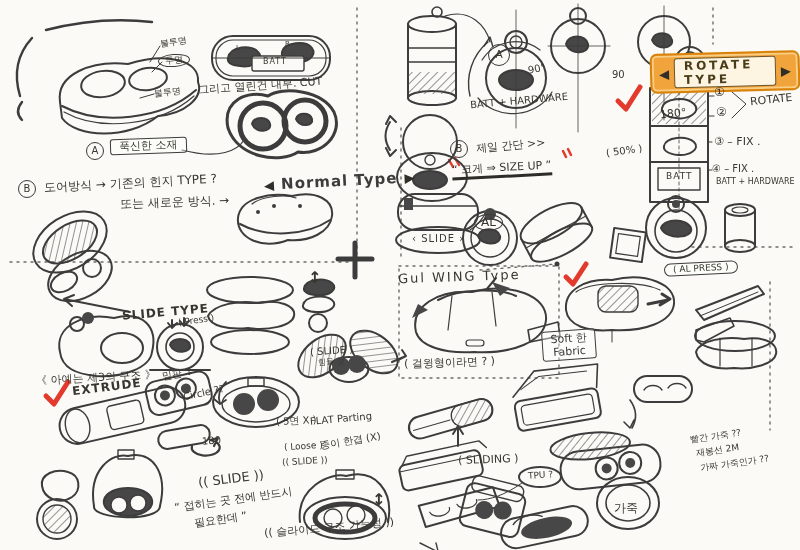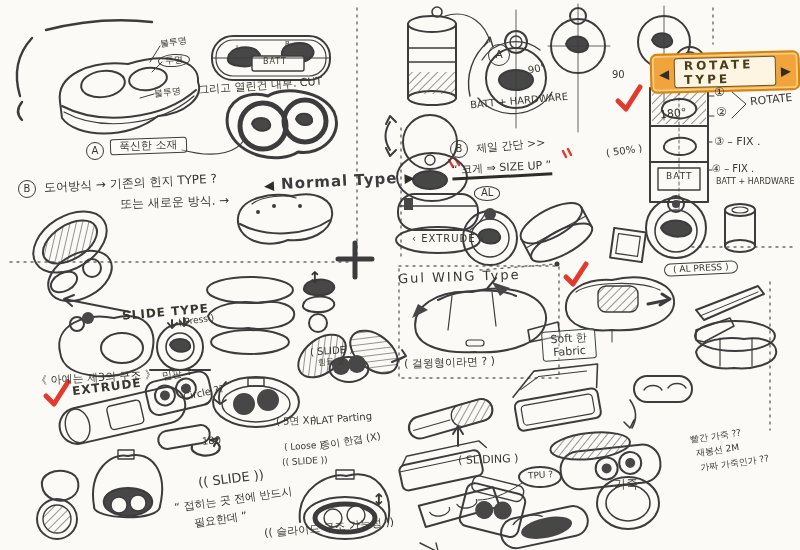--- a/index.html
+++ b/index.html
@@ -396,22 +396,22 @@
 <div class="banner" style="left:650px;top:52px">
   <span class="chev">◀</span>
   <span class="inner">ROTATE TYPE</span>
   <span class="chev">▶</span>
 </div>
 <div class="hw" style="left:660px;top:108px;font-size:11px;transform:rotate(-5deg)">180°</div>
 <div class="hw circ" style="left:450px;top:140px;font-size:10px">B</div>
 <div class="hw" style="left:476px;top:140px;font-size:11px;transform:rotate(-5deg)">제일 간단 &gt;&gt;</div>
 <div class="hw ul" style="left:452px;top:162px;font-size:11px;transform:rotate(-3deg)">“ 크게 ⇒ SIZE UP ”</div>
 <div class="hw" style="left:606px;top:146px;font-size:10px;transform:rotate(-8deg)">( 50% )</div>
-<div class="hw" style="left:412px;top:234px;font-size:10px;letter-spacing:1px">‹ EXTRUDE ›</div>
-<div class="hw pill" style="left:474px;top:186px;font-size:10px">AL</div>
+<div class="hw" style="left:412px;top:234px;font-size:10px;letter-spacing:1px">‹ SLIDE ›</div>
+<div class="hw pill" style="left:474px;top:214px;font-size:12px">AL</div>
 <div class="hw" style="left:714px;top:86px;font-size:12px">①</div>
 <div class="hw" style="left:716px;top:106px;font-size:12px">②</div>
 <div class="hw" style="left:750px;top:94px;font-size:11px;transform:rotate(-6deg)">ROTATE</div>
 <div class="hw" style="left:714px;top:136px;font-size:11px">③ – FIX .</div>
 <div class="hw" style="left:712px;top:164px;font-size:10px">④ – FIX .</div>
 <div class="hw" style="left:716px;top:178px;font-size:8px">BATT + HARDWARE</div>
 <div class="hw" style="left:666px;top:172px;font-size:9px;letter-spacing:1px">BATT</div>
 
 <div class="hw b" style="left:122px;top:306px;font-size:12px;letter-spacing:1px;transform:rotate(-5deg)">SLIDE TYPE</div>
 <div class="hw" style="left:178px;top:316px;font-size:9px;transform:rotate(-8deg)">( Press )</div>
@@ -439,15 +439,15 @@
 <div class="box" style="position:absolute;left:542px;top:330px;font-size:11px;text-align:center;transform:rotate(-4deg);line-height:1.2">
   <div>Soft 한</div>
   <div>Fabric</div>
 </div>
 <div class="hw box" style="left:664px;top:262px;font-size:9px;border-radius:9px;transform:rotate(-3deg)">( AL PRESS )</div>
 <div class="hw" style="left:458px;top:454px;font-size:11px;transform:rotate(-2deg)">( SLIDING )</div>
 <div class="hw" style="left:690px;top:432px;font-size:9px;transform:rotate(-8deg)">빨간 가죽 ??</div>
 <div class="hw" style="left:696px;top:446px;font-size:9px;transform:rotate(-8deg)">재봉선 2M</div>
 <div class="hw" style="left:700px;top:459px;font-size:9px;transform:rotate(-8deg)">가짜 가죽인가 ??</div>
 <div class="hw" style="left:528px;top:471px;font-size:9px;transform:rotate(-4deg)">TPU ?</div>
-<div class="hw" style="left:614px;top:478px;font-size:12px">가죽</div>
+<div class="hw" style="left:614px;top:502px;font-size:12px">가죽</div>
 
 </div>
 
 </body></html>

